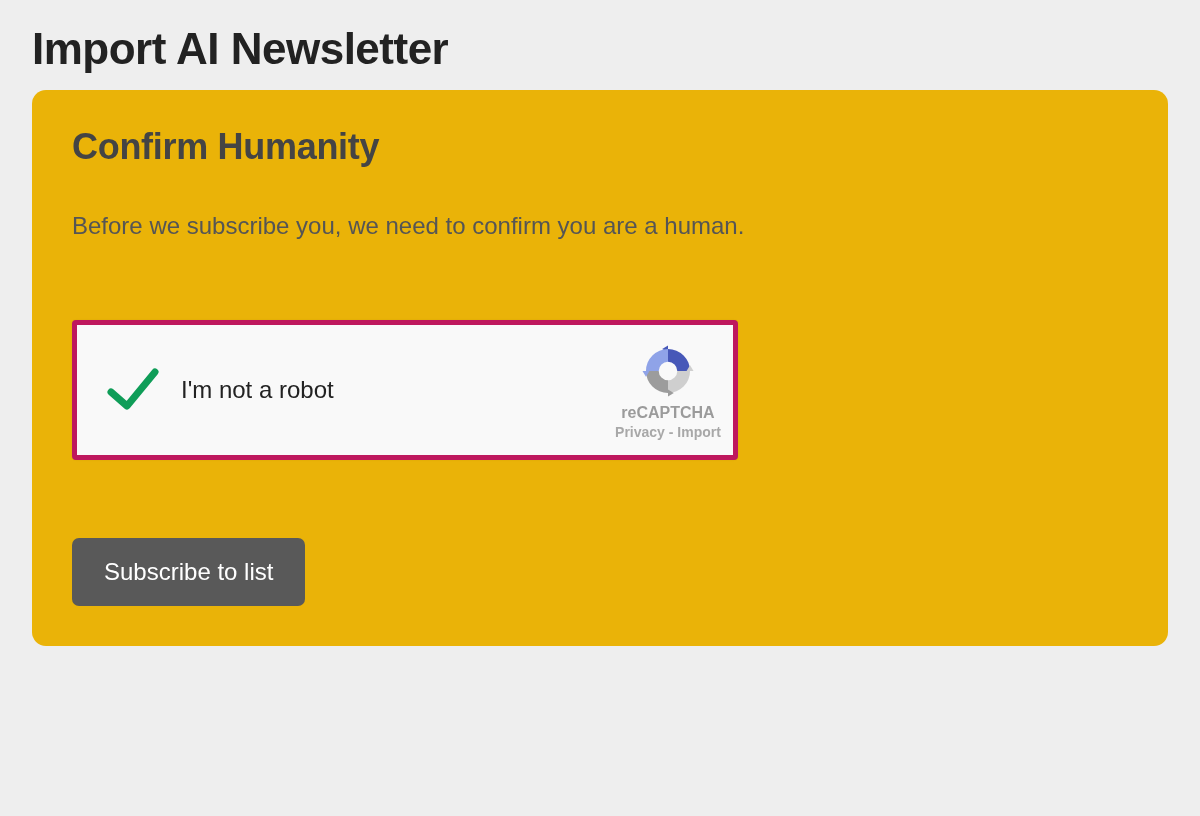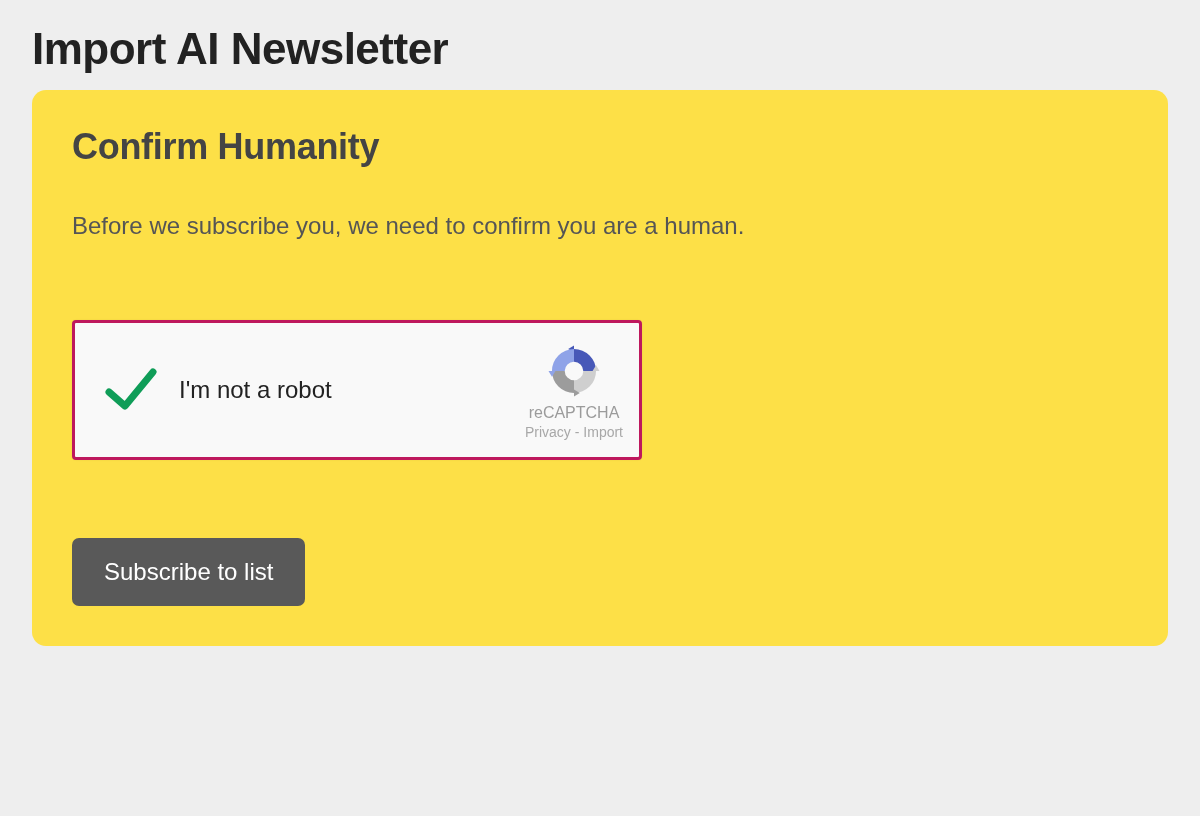--- a/index.html
+++ b/index.html
@@ -16,42 +16,42 @@
       color: #333;
     }
     h1.page-title {
       font-size: 44px;
       font-weight: 700;
       color: #222;
       margin-bottom: 16px;
       letter-spacing: -0.5px;
     }
     .card {
-      background: #fde047;
+      background: #eab308;
       border-radius: 14px;
       padding: 36px 40px 40px 40px;
       width: 100%;
     }
     h2.card-title {
       font-size: 36px;
       font-weight: 700;
       color: #444;
       margin-bottom: 24px;
       letter-spacing: -0.3px;
     }
     .card-text {
       font-size: 24px;
       color: #555;
       margin-bottom: 80px;
       margin-top: 44px;
     }
     .recaptcha-box {
-      width: 570px;
+      width: 666px;
       height: 140px;
-      border: 3px solid #be185d;
+      border: 5px solid #be185d;
       border-radius: 4px;
       background: #f9f9f9;
       box-shadow: 0 0 2px rgba(0,0,0,0.08);
       display: flex;
       align-items: stretch;
       margin-bottom: 78px;
     }
     .recaptcha-left {
       display: flex;
       align-items: center;
@@ -70,20 +70,21 @@
       font-size: 24px;
       color: #222;
     }
     .recaptcha-right {
       width: 130px;
       display: flex;
       flex-direction: column;
       align-items: center;
       justify-content: center;
       padding: 10px 6px 8px 6px;
+      font-weight: bold;
     }
     .recaptcha-logo {
       width: 58px;
       height: 58px;
       margin-bottom: 4px;
     }
     .recaptcha-brand {
       font-size: 16px;
       color: #9b9b9b;
       letter-spacing: 0px;

